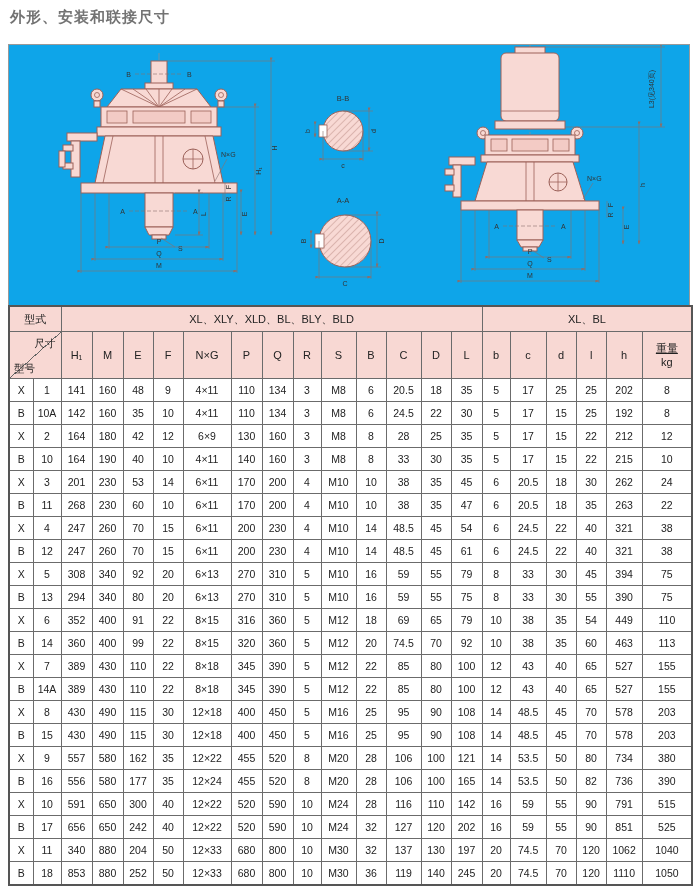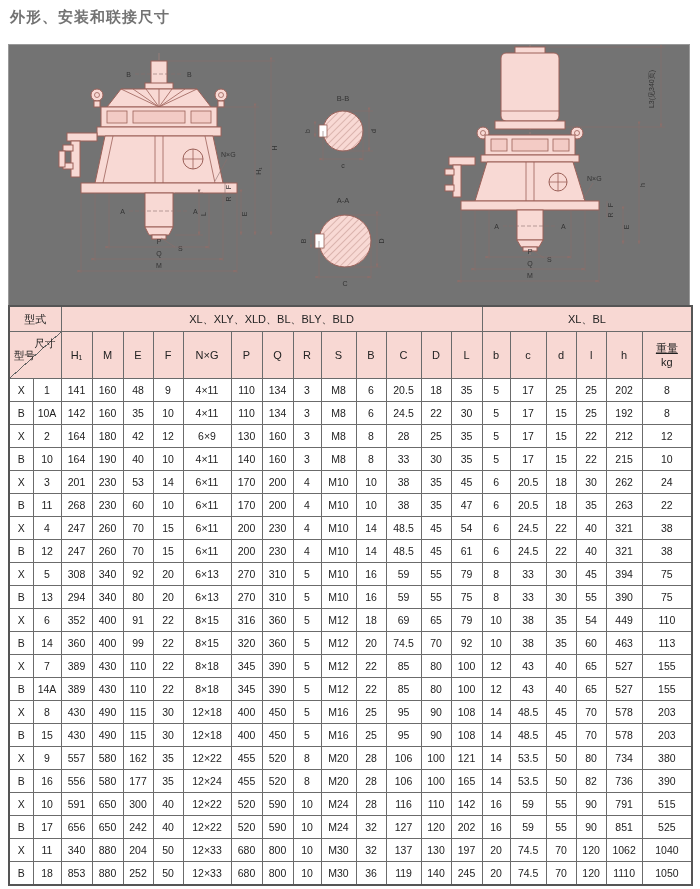--- a/index.html
+++ b/index.html
@@ -1,28 +1,28 @@
 <!DOCTYPE html>
 <html><head>
 <meta charset="utf-8">
 <style>
   html,body{margin:0;padding:0;background:#fff;}
   body{width:700px;height:889px;position:relative;font-family:"Liberation Sans",sans-serif;color:#222;}
   .page-title{position:absolute;left:10px;top:8px;font-size:15px;font-weight:bold;color:#737373;margin:0;letter-spacing:1px;}
-  .figure-box{position:absolute;left:8px;top:44px;width:682px;height:318px;border:1px solid #999;background:#737373;box-sizing:border-box;}
+  .figure-box{position:absolute;left:8px;top:44px;width:682px;height:318px;border:1px solid #999;background:#0ea5e9;box-sizing:border-box;}
   .dim-table{position:absolute;left:8px;top:305px;width:684px;border-collapse:collapse;table-layout:fixed;font-size:10.5px;border:2px solid #555;}
   .dim-table th,.dim-table td{border:1px solid #6b6b6b;text-align:center;vertical-align:middle;padding:0;white-space:nowrap;overflow:hidden;}
   .dim-table thead th{background:#f8d8d3;font-weight:normal;font-size:11px;}
   .dim-table .grp-row th{height:24px;margin-top:8px;}
   .dim-table .col-row th{height:46px;text-align:center;}
   .dim-table tbody td{height:22px;background:#ffffff;}
   .corner{position:relative;}
   .diag-line{position:absolute;left:0;top:0;right:0;bottom:0;background:linear-gradient(to bottom right,transparent 49.4%,#666 49.4%,#666 50.6%,transparent 50.6%);}
   .corner-top{position:absolute;top:5px;right:5px;font-size:10.5px;}
-  .corner-bottom{position:absolute;bottom:15px;left:4px;font-size:10.5px;}
+  .corner-bottom{position:absolute;bottom:2px;left:4px;font-size:10.5px;}
   .wt-top{display:block;text-decoration:underline;line-height:14px;}
   .wt-unit{display:block;line-height:14px;}
   
   .fill{fill:#f8d9d4;stroke:#9c6159;stroke-width:1;}
   .fill2{fill:#f3cbc5;stroke:#9c6159;stroke-width:0.8;}
   .ln{stroke:#9c6159;stroke-width:0.8;fill:none;}
   .cl{stroke:#b08680;stroke-width:0.6;fill:none;stroke-dasharray:7 2 2 2;}
   .dim{stroke:#8b6f6b;stroke-width:0.6;fill:none;}
   .dtx{font-size:7px;fill:#333;font-family:"Liberation Sans",sans-serif;}
   .sec{font-size:7.5px;fill:#333;font-family:"Liberation Sans",sans-serif;}

